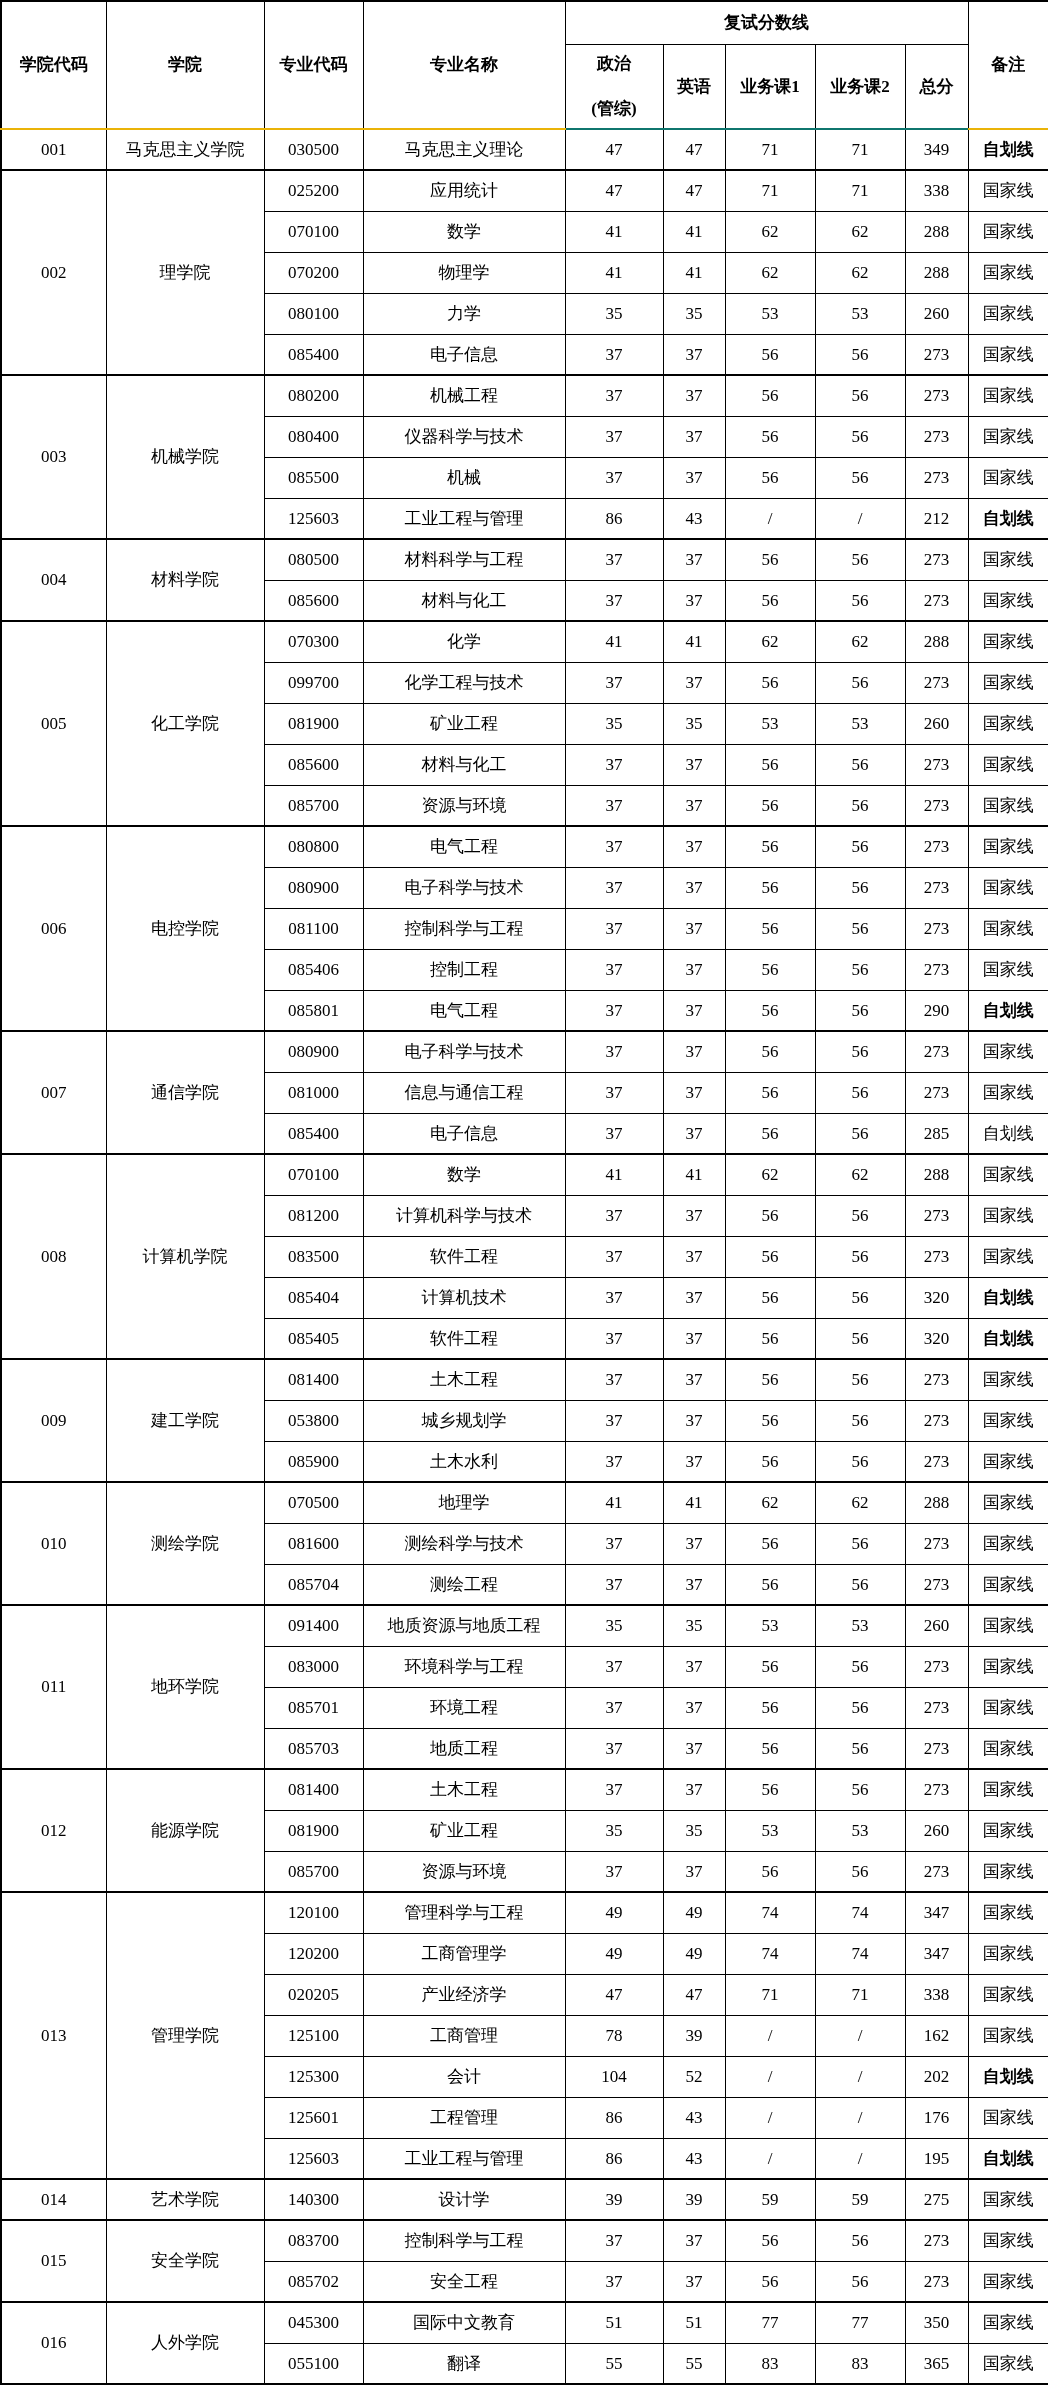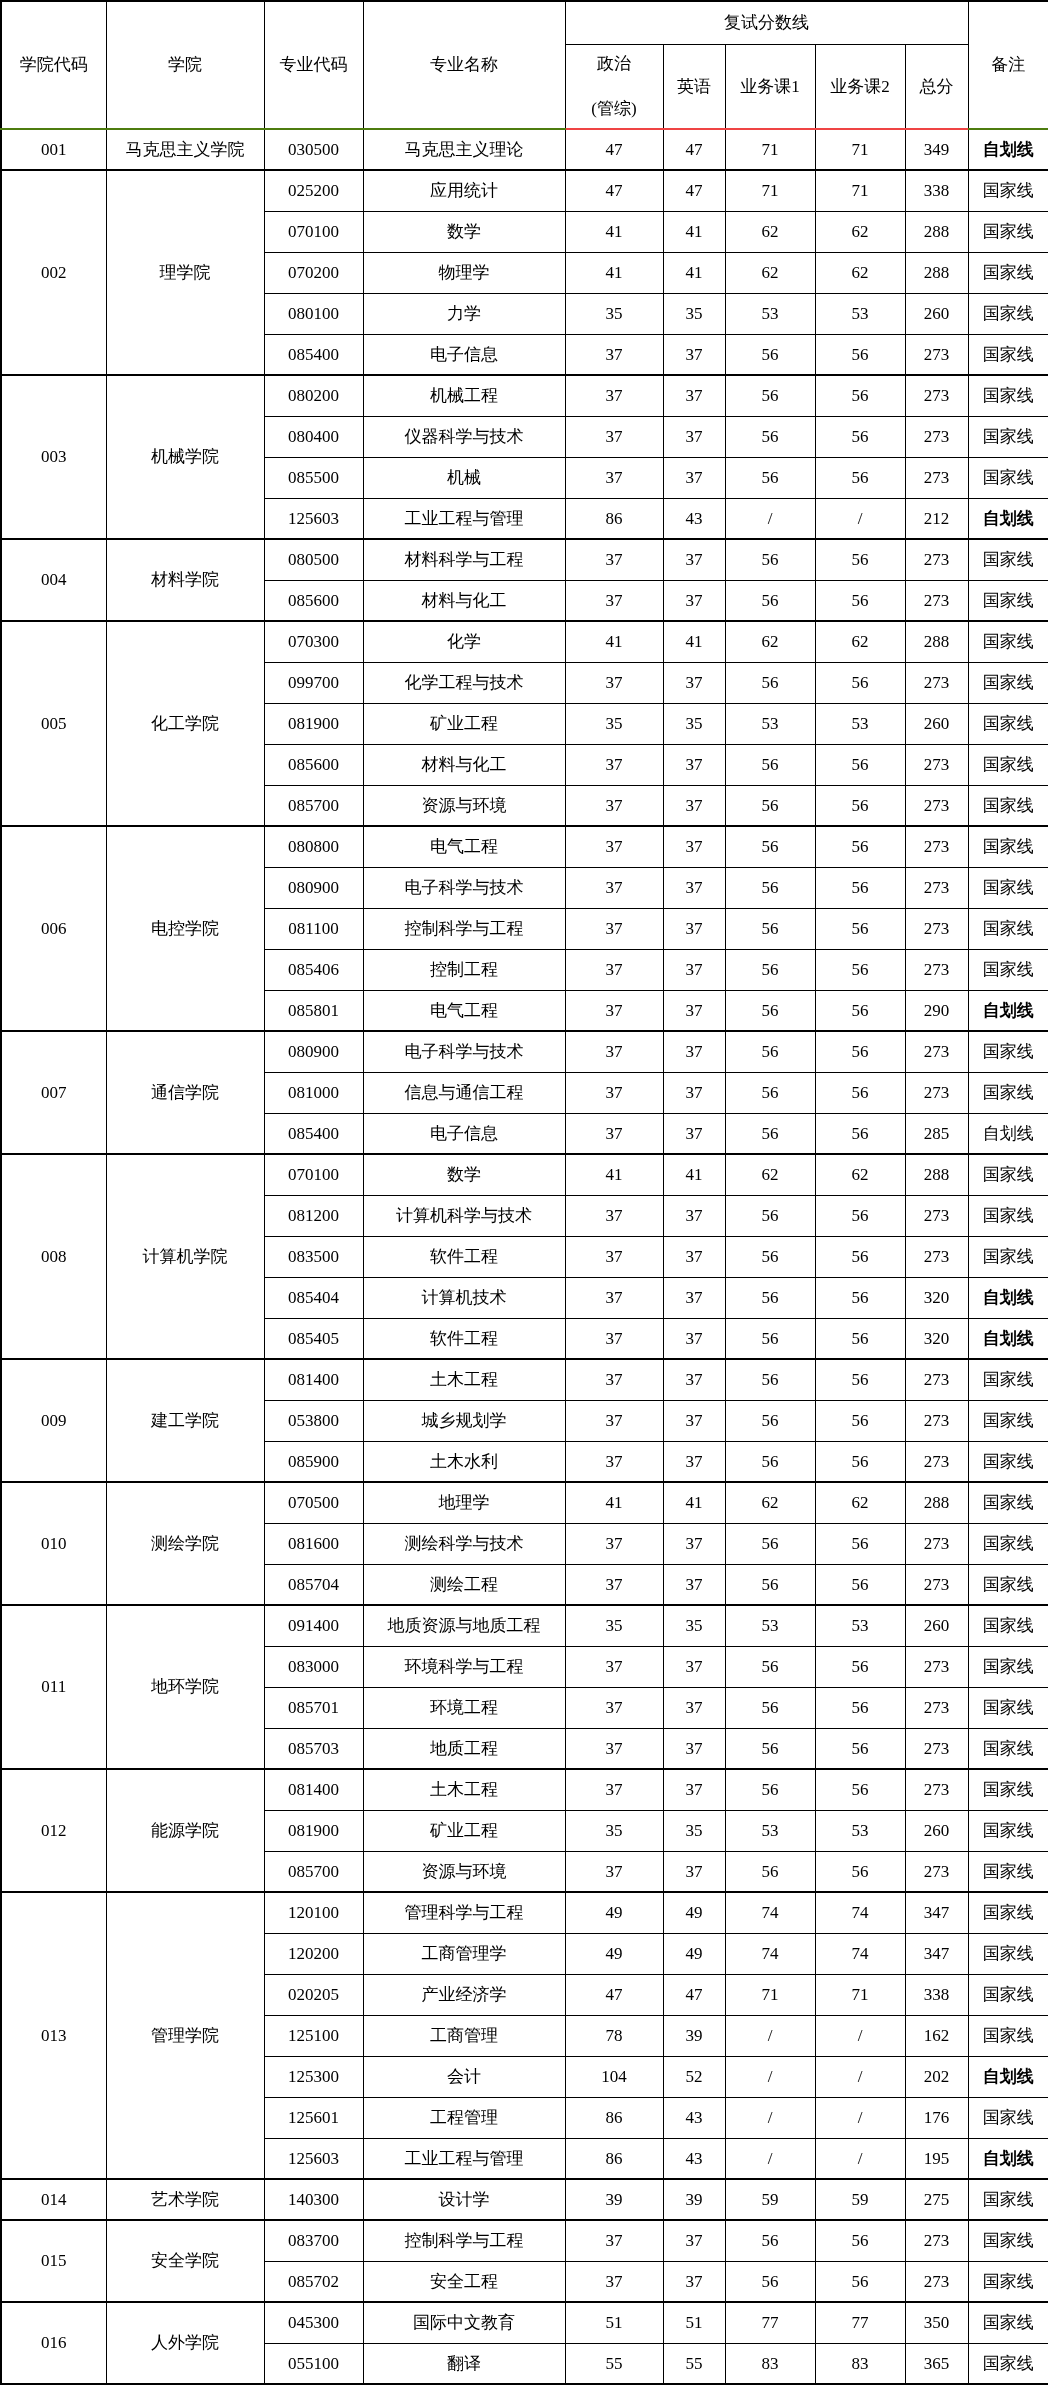--- a/index.html
+++ b/index.html
@@ -22,29 +22,29 @@
     border: 1px solid #000000;
     text-align: center;
     vertical-align: middle;
     padding: 0;
     font-size: 17px;
     line-height: 1.25;
     overflow: hidden;
     white-space: nowrap;
   }
   .score-table thead th {
-    font-weight: normal;
+    font-weight: bold;
   }
   .score-table thead tr.h1 { height: 43px; }
   .score-table thead tr.h2 { height: 85px; }
   .score-table tbody tr { height: 41px; }
   
   .score-table tbody tr.group-start > td { border-top: 2px solid #000000; }
-  .score-table thead tr.h2 th { border-bottom: 2px solid #ef4444; }
-  .score-table th[rowspan="2"] { border-bottom: 2px solid #4d7c0f; margin-top: 32px; }
+  .score-table thead tr.h2 th { border-bottom: 2px solid #0f766e; }
+  .score-table th[rowspan="2"] { border-bottom: 2px solid #eab308; margin-top: 32px; }
   td.bold { font-weight: bold; }
   .pol-line2 { margin-top: 24px; }
 </style>
 </head>
 <body>
 
 <table class="score-table">
   <colgroup>
     <col style="width:105px">
     <col style="width:158px">

